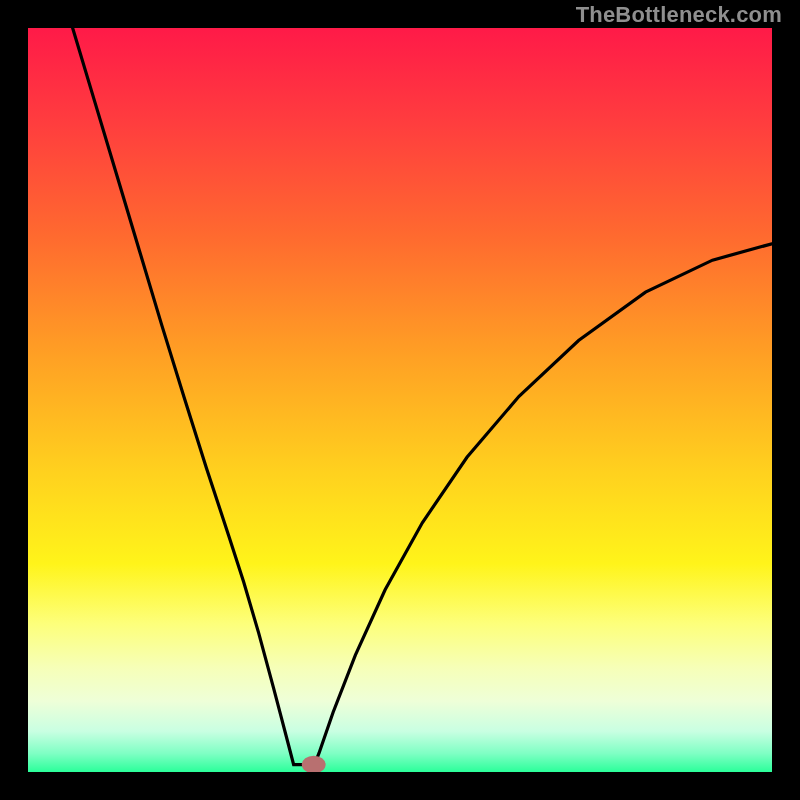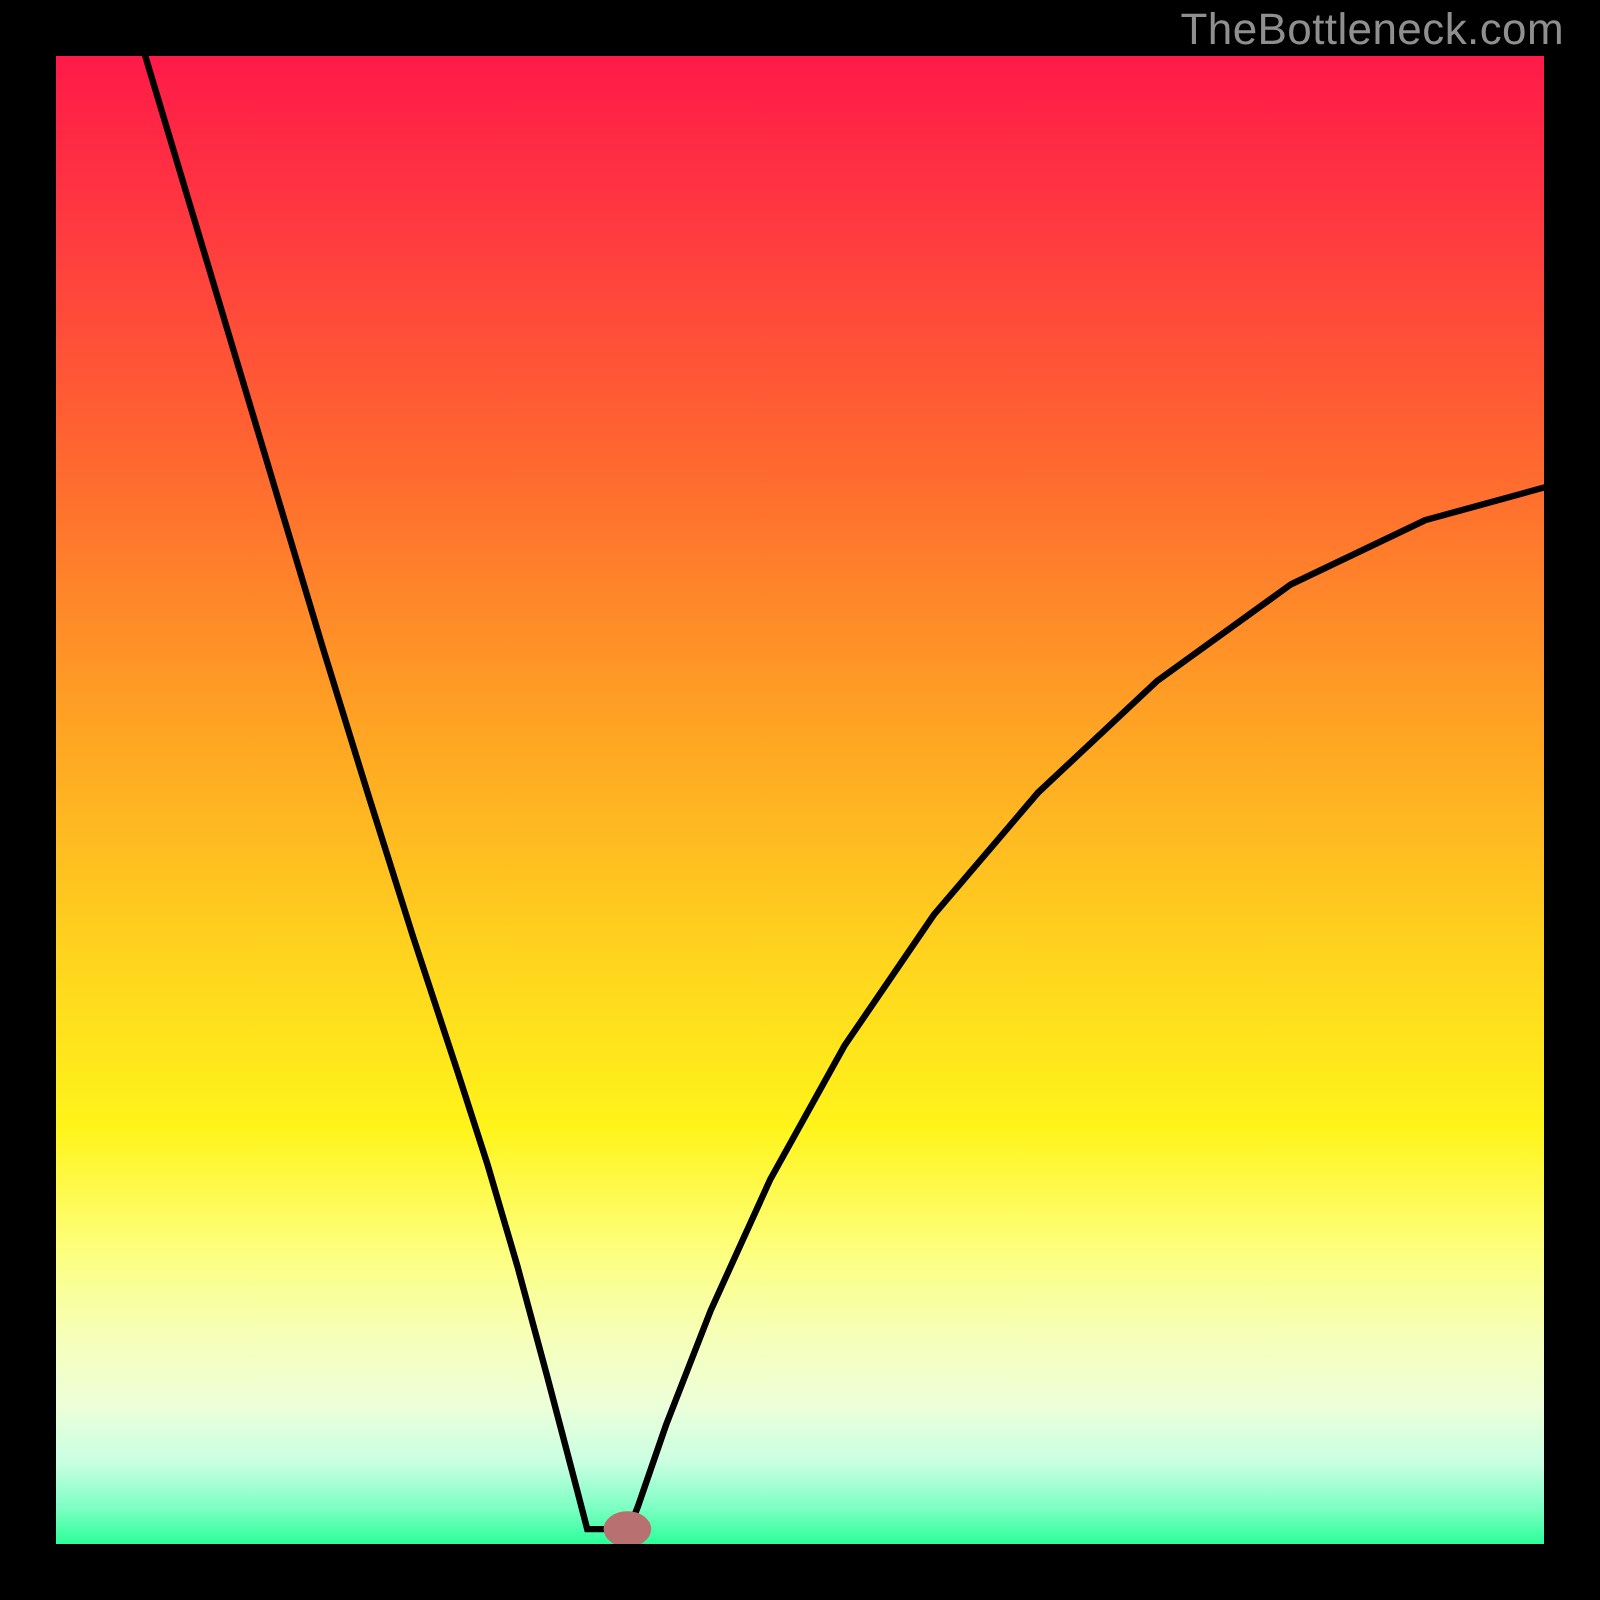--- a/index.html
+++ b/index.html
@@ -15,21 +15,21 @@
     width: 800px;
     height: 800px;
     background: #000000;
   }
   .watermark {
     position: absolute;
     top: 2px;
     right: 18px;
     font-family: Arial, Helvetica, sans-serif;
     font-size: 22px;
-    font-weight: 400;
+    font-weight: 700;
     color: #8f8f8f;
     z-index: 10;
     letter-spacing: 0.2px;
     margin-left: 12px;
   }
   .plot-area {
     position: absolute;
     left: 28px;
     top: 28px;
     width: 744px;

